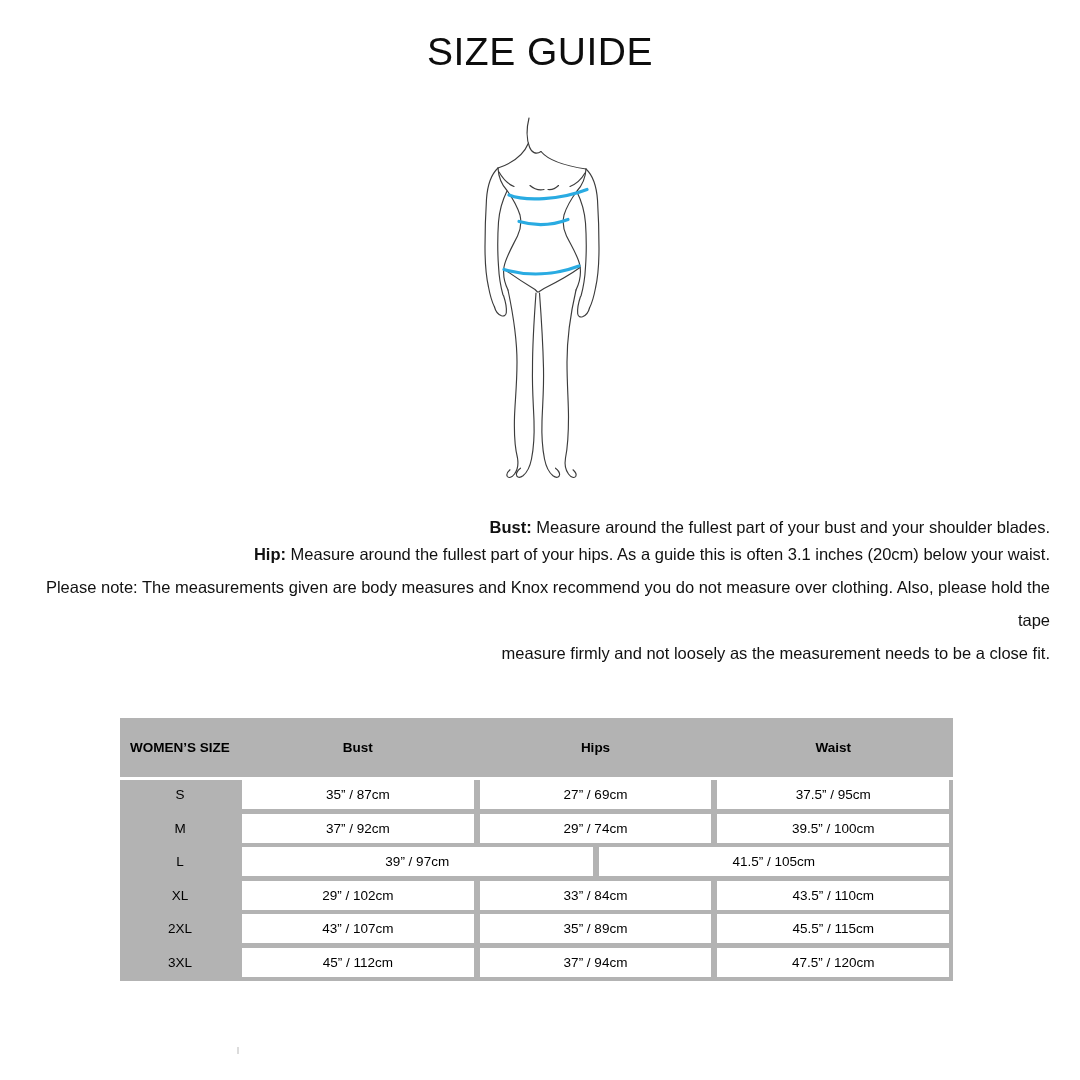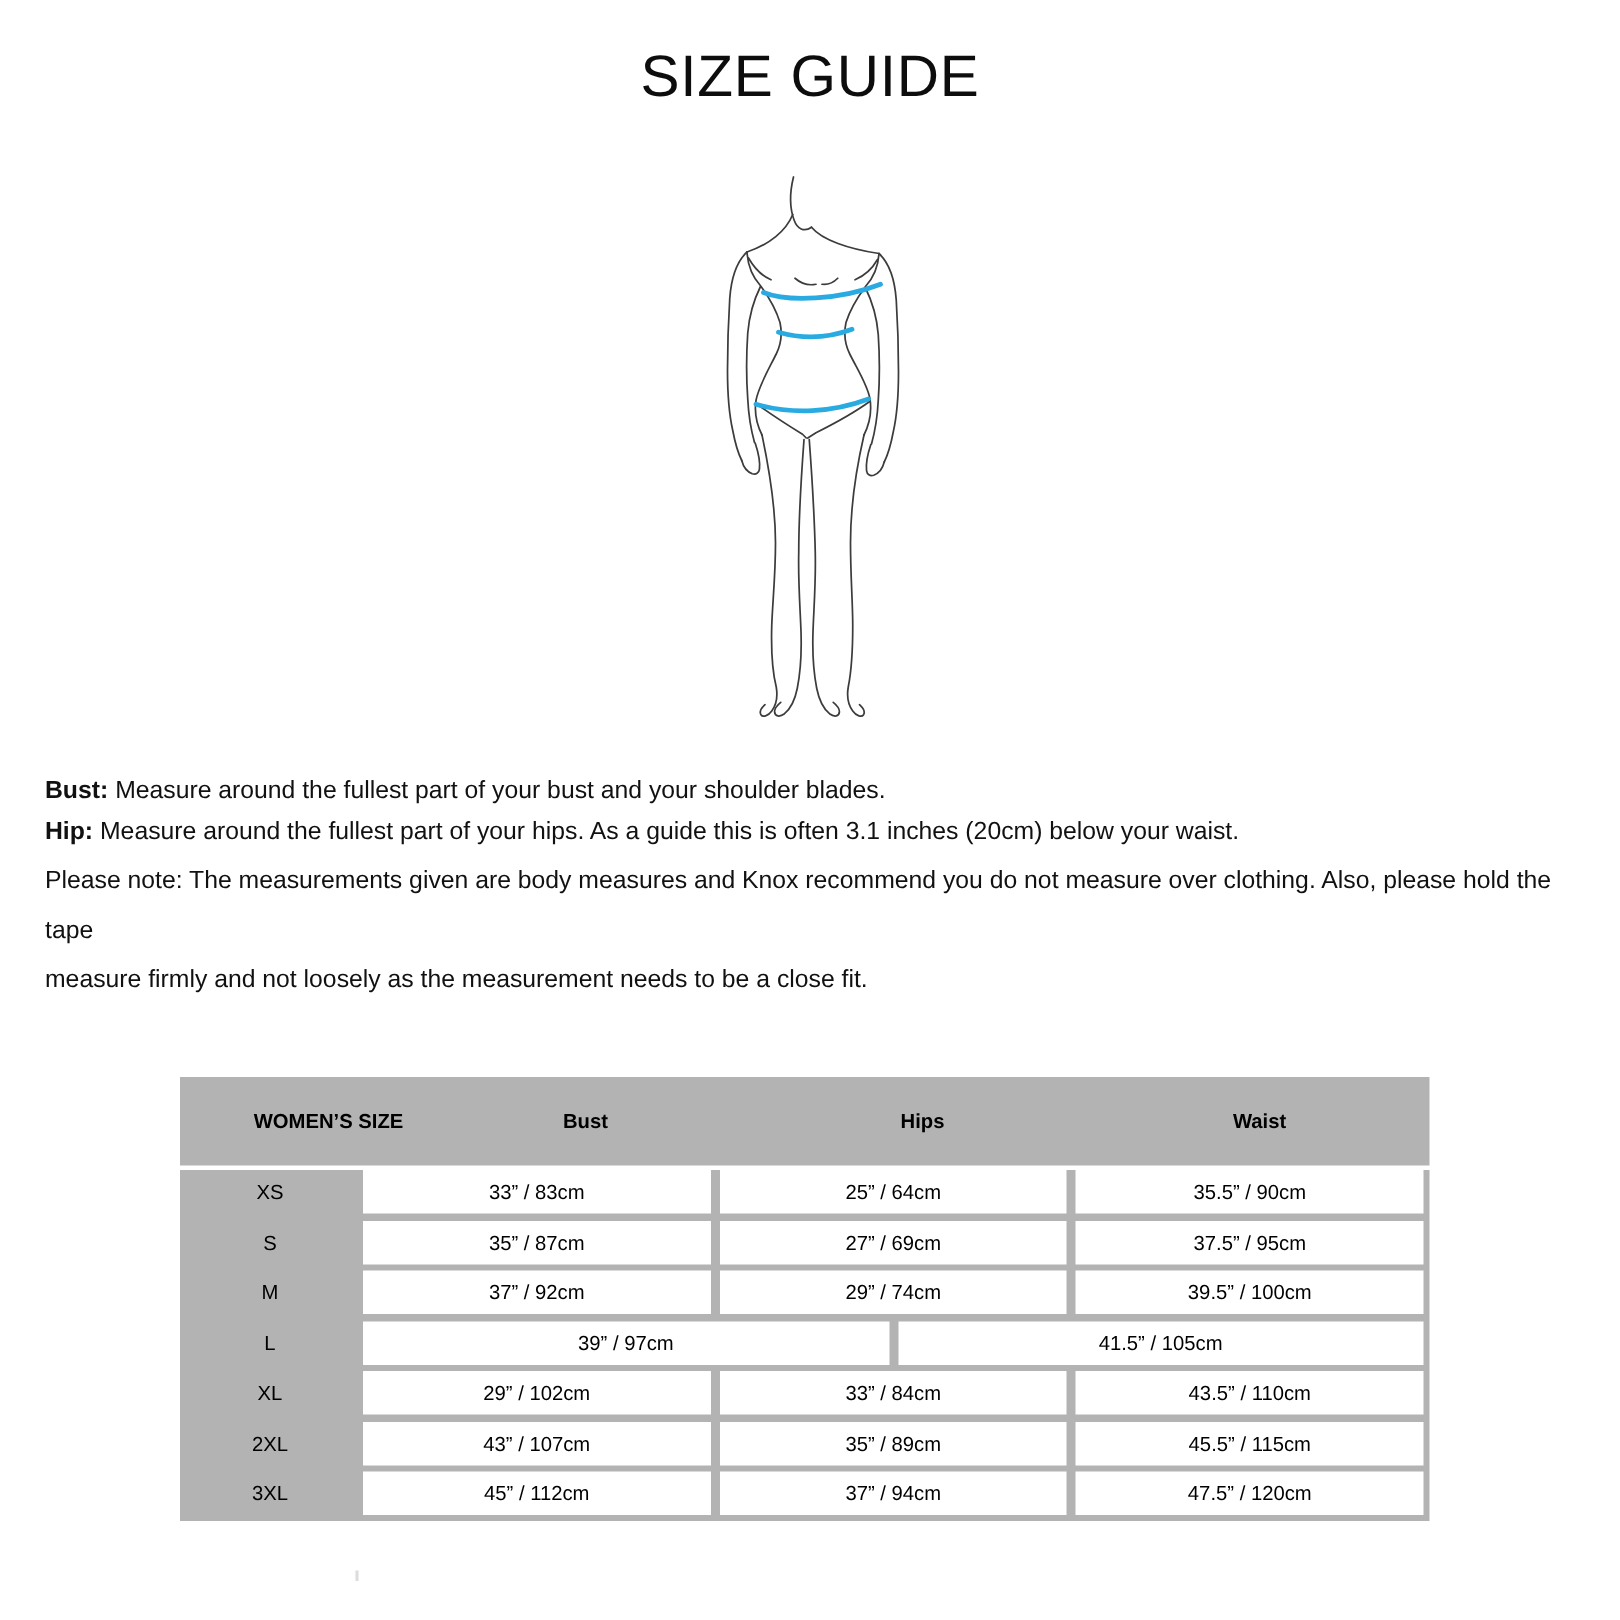--- a/index.html
+++ b/index.html
@@ -14,21 +14,21 @@
     text-align:center; font-weight:400; font-size:39px;
     letter-spacing:0.5px; color:#0d0d0d;
   }
   .figure-wrap { position:absolute; left:440px; top:112px; width:200px; height:390px; }
   .figure-wrap svg { display:block; width:200px; height:390px; }
   .outline { fill:none; stroke:var(--figure-outline,#3c3c3c); stroke-width:1.15; stroke-linecap:round; stroke-linejoin:round; }
   .measure { fill:none; stroke:var(--accent-blue,#29abe2); stroke-width:3.2; stroke-linecap:round; }
 
   .instructions {
     position:absolute; top:514px; left:30px; right:30px;
-    text-align:left; font-size:16.5px; color:#111;
+    text-align:right; font-size:16.5px; color:#111;
   }
   .instr { line-height:27px; font-weight:400; }
   .instr b { font-weight:700; }
   .note-line { line-height:33px; }
   .note-block { margin-top:3px; }
 
   .size-table {
     position:absolute; left:120px; top:718px; width:833px;
     font-size:13.5px; color:#000;
   }
@@ -41,21 +41,21 @@
     padding:0 4px 4px 0;
   }
   .row { display:flex; height:29px; }
   .row + .row { margin-top:4.5px; }
   .row:first-child { padding-top:0; margin-top:3px; }
   .td, .th { display:flex; align-items:center; justify-content:center; text-align:center; }
   .size-col { width:120px; flex:none; }
   .col { flex:1; }
   .th.col { margin-left:6px; }
   .th.col:nth-child(2) { margin-left:2px; }
-  .thead { padding-right:4px;padding-left:39px; }
+  .thead { padding-right:4px; }
   .cell { flex:1; background:#ffffff; margin-left:6px; }
   .row .cell:nth-child(2) { margin-left:2px; }
 
   .stray-mark {
     position:absolute; left:237px; top:1047px; width:2px; height:7px;
     background:#dcdcdc;
   }
 </style>
 </head>
 <body>
@@ -106,26 +106,20 @@
 
 <div class="size-table">
   <div class="thead">
     <div class="th size-col">WOMEN’S SIZE</div>
     <div class="th col">Bust</div>
     <div class="th col">Hips</div>
     <div class="th col">Waist</div>
   </div>
   <div class="tbody">
     <div class="row">
-      <div class="td size-col">XS</div>
-      <div class="td cell">33” / 83cm</div>
-      <div class="td cell">25” / 64cm</div>
-      <div class="td cell">35.5” / 90cm</div>
-    </div>
-    <div class="row">
       <div class="td size-col">S</div>
       <div class="td cell">35” / 87cm</div>
       <div class="td cell">27” / 69cm</div>
       <div class="td cell">37.5” / 95cm</div>
     </div>
     <div class="row">
       <div class="td size-col">M</div>
       <div class="td cell">37” / 92cm</div>
       <div class="td cell">29” / 74cm</div>
       <div class="td cell">39.5” / 100cm</div>

